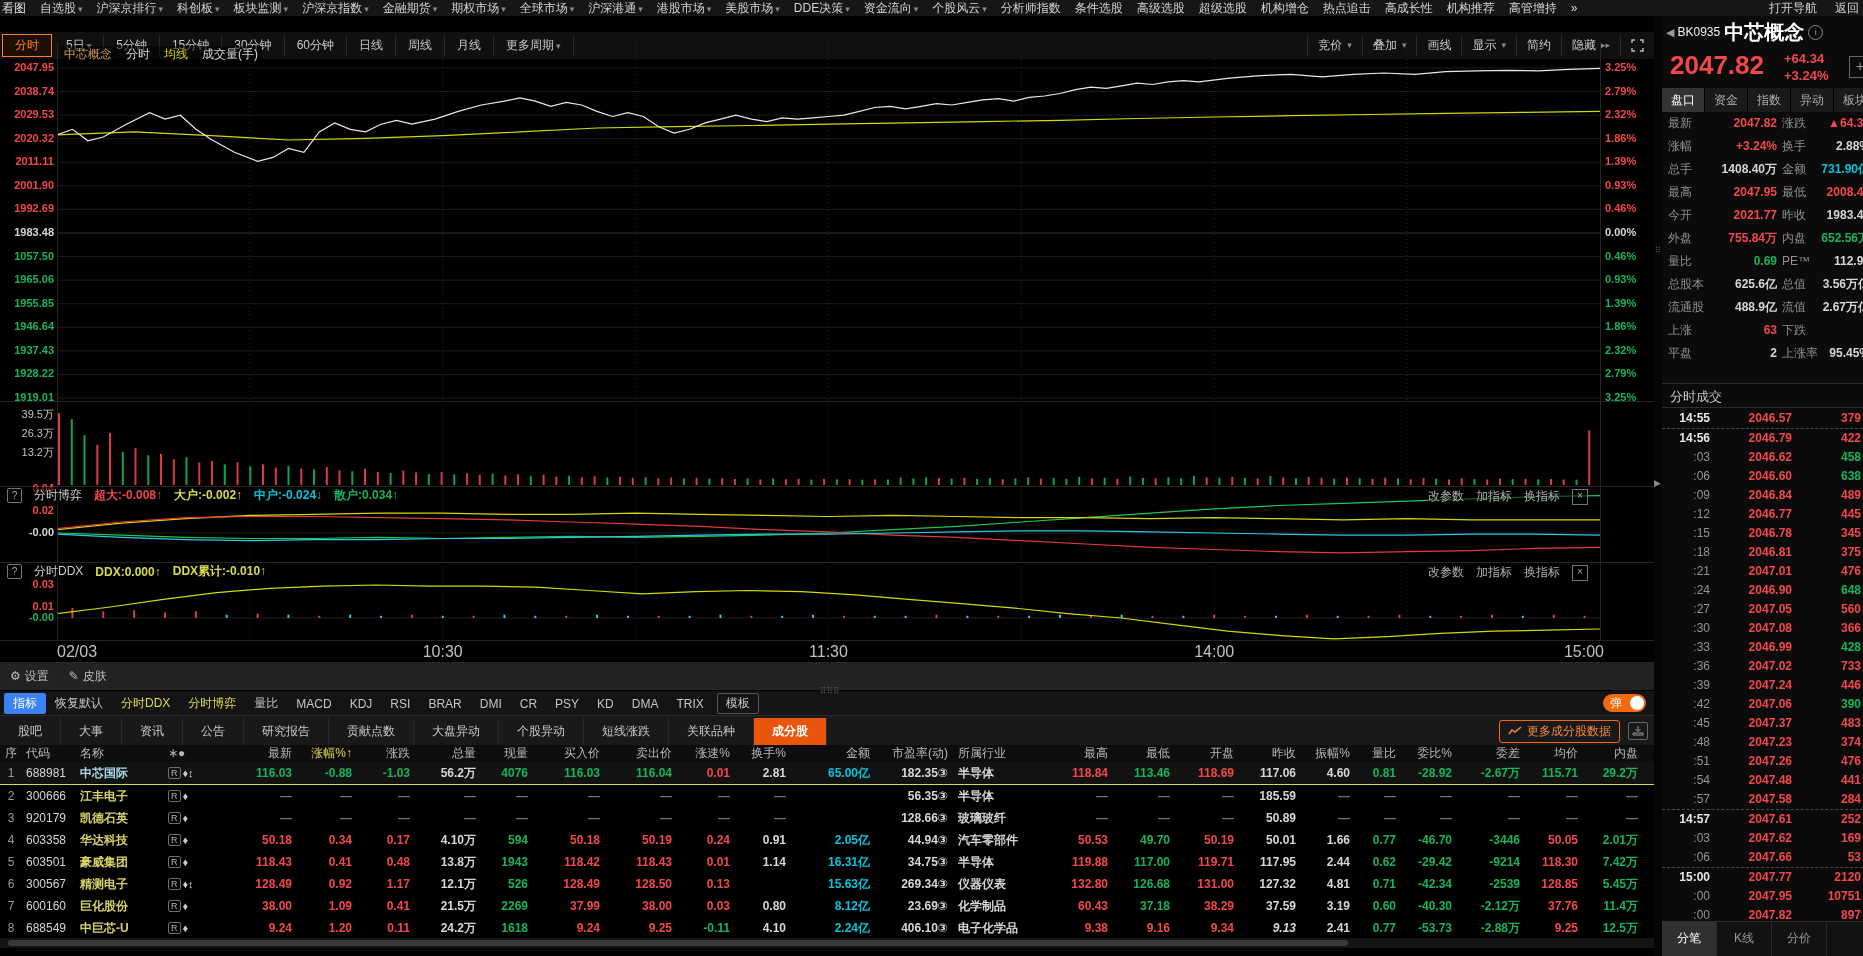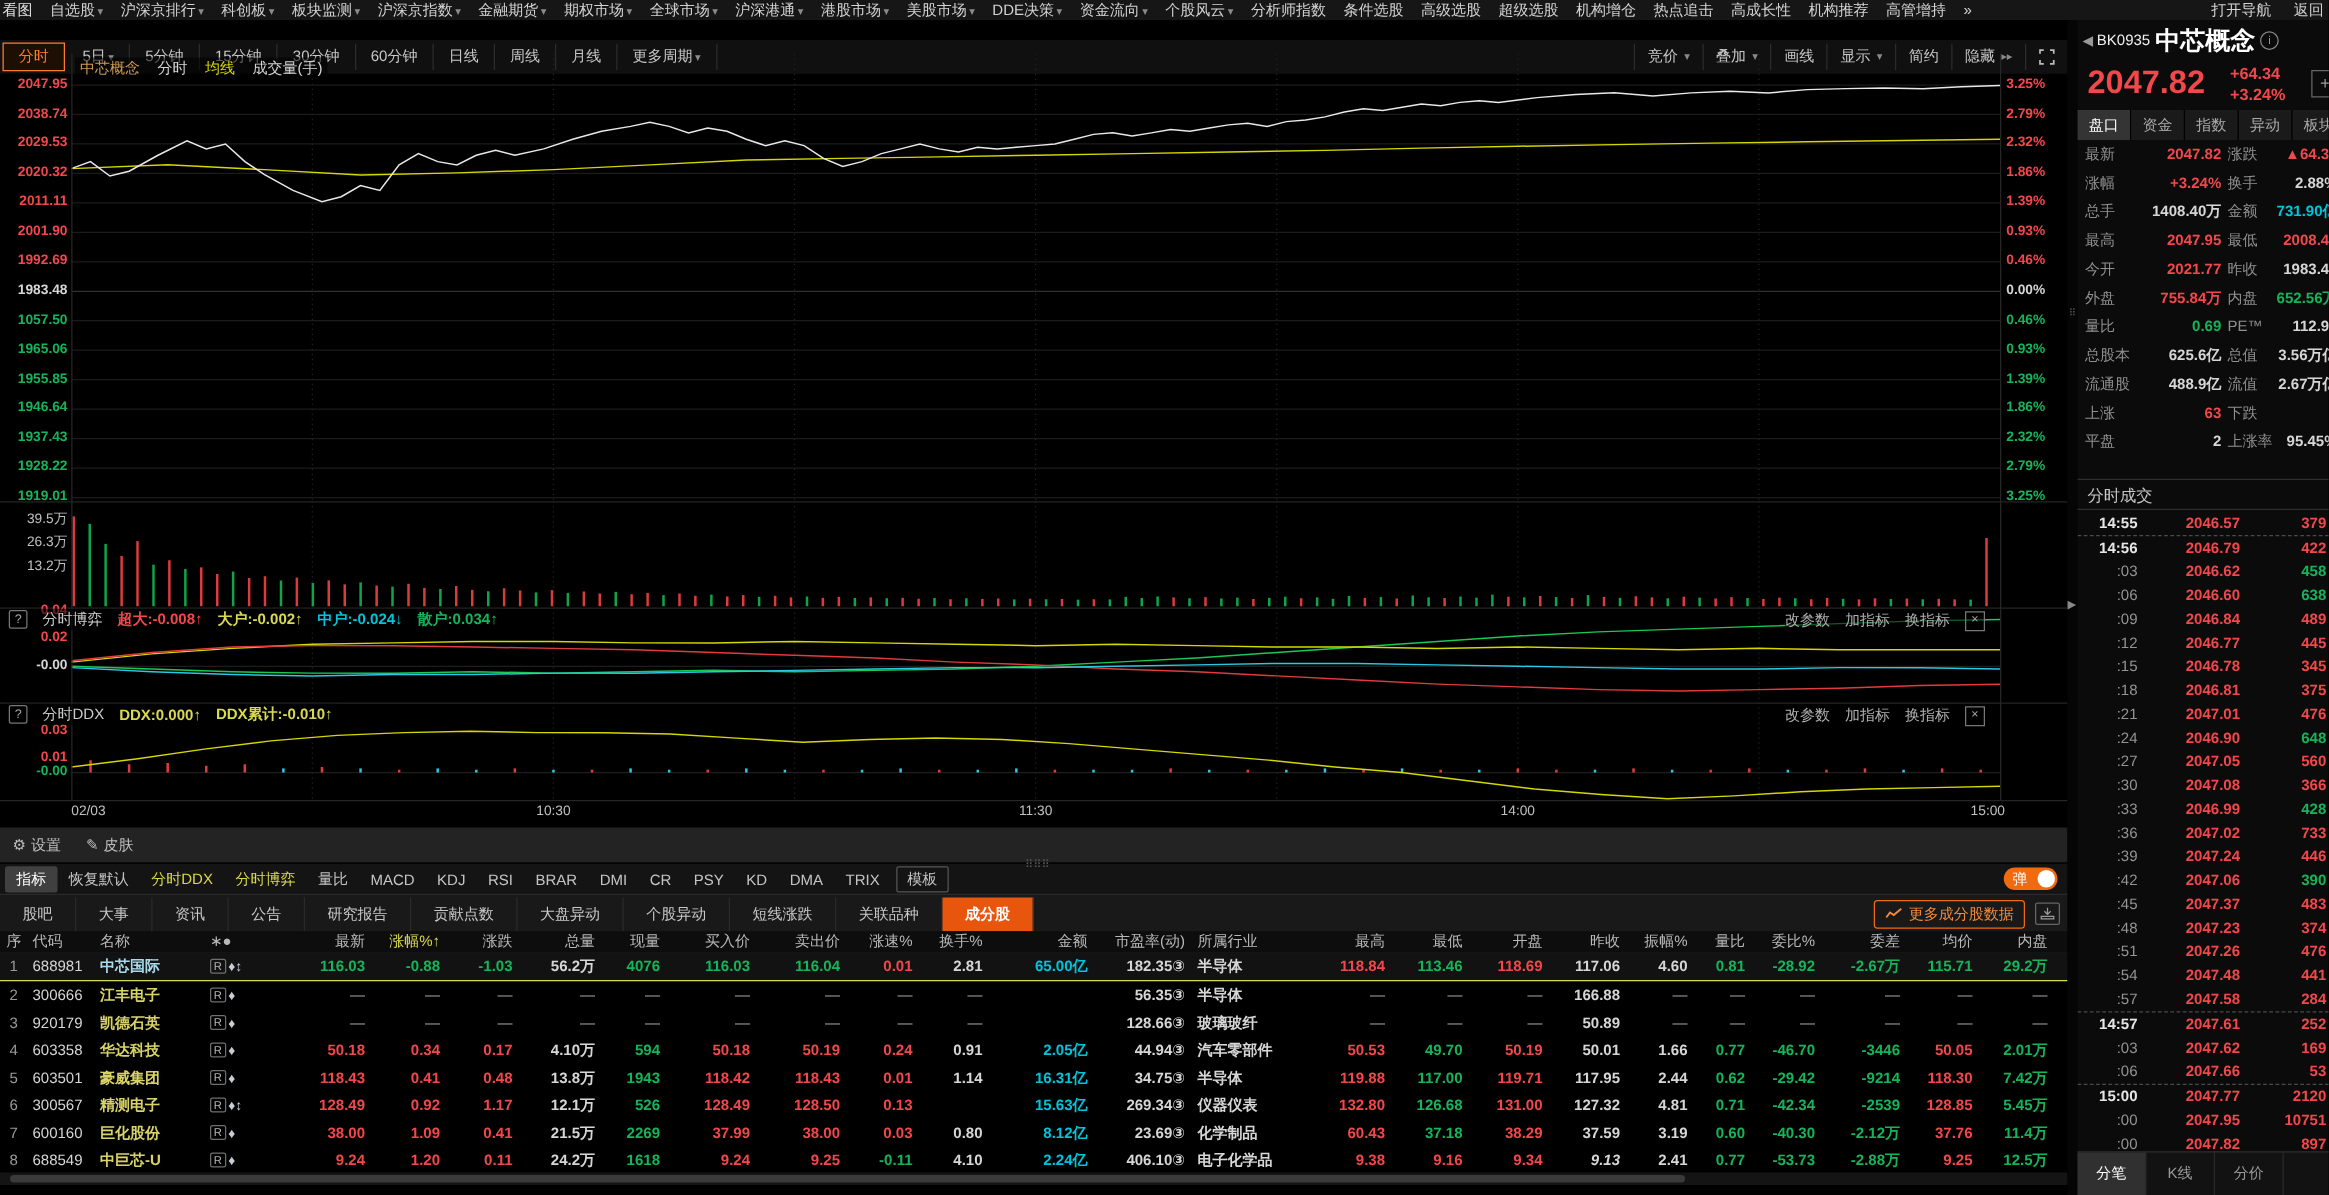--- a/index.html
+++ b/index.html
@@ -31,34 +31,34 @@
   .plot-borders{position:absolute;top:27px;height:597px;width:0;border-left:1px solid #262626;}
   .axis-lab{position:absolute;font-size:11px;width:52px;text-align:right;}
   .axis-rlab{position:absolute;font-size:11px;left:1605px;width:46px;text-align:left;}
   .vol-lab{position:absolute;font-size:11px;left:4px;width:50px;text-align:right;color:#c0c0c0;}
   .legend{position:absolute;left:60px;top:3px;display:flex;gap:14px;font-size:12px;z-index:5;background:rgba(0,0,0,.55);padding:0 4px;}
   .ind-legend{position:absolute;left:4px;top:1px;height:17px;display:flex;align-items:center;gap:12px;z-index:5;background:rgba(0,0,0,.55);padding:0 3px;}
   .qbox{display:inline-block;width:13px;height:13px;line-height:13px;text-align:center;border:1px solid #777;color:#aaa;font-size:10px;border-radius:2px;}
   .param-group{position:absolute;right:66px;top:2px;display:flex;gap:12px;align-items:center;color:#b0b0b0;z-index:6;background:rgba(0,0,0,.55);}
   .xbox{display:inline-block;width:14px;height:14px;line-height:12px;text-align:center;border:1px solid #777;color:#aaa;font-size:10px;}
   #timeaxis{position:absolute;left:0;top:624px;width:1654px;height:22px;}
-  .t-lab{position:absolute;top:3px;font-size:11px;color:#c0c0c0;width:44px;}
+  .t-lab{position:absolute;top:3px;font-size:16px;color:#c0c0c0;width:44px;}
   
   #chatbar{position:absolute;left:0;top:646px;width:1654px;height:28px;background:#232323;display:flex;align-items:center;}
   #chatbar .cb-item{display:flex;align-items:center;gap:4px;color:#bdbdbd;margin:0 10px;flex:0 0 auto;}
   #chat-input-wrap{flex:1;height:20px;background:#1a1a1a;border:1px solid #303030;border-radius:2px;
                    display:flex;align-items:center;margin-right:6px;}
   #chat-input{flex:1;background:transparent;border:none;outline:none;color:#999;font-size:12px;padding:0 8px;font-family:inherit;}
   #chat-count{color:#8a8a8a;margin:0 6px;}
   #smiley{color:#9a9a9a;font-size:14px;margin-right:6px;}
   #send-btn{border-left:1px solid #3a3a3a;padding:0 10px;color:#cfcfcf;height:20px;line-height:20px;}
   
   #indrow{position:absolute;left:0;top:674px;width:1654px;height:25px;background:#141414;display:flex;align-items:center;border-top:1px solid #000;}
   .ind-item{padding:2px 9px;color:#c4c4c4;flex:0 0 auto;}
-  .ind-item.boxed{background:#404040;color:#fff;border-radius:2px;margin-left:4px;}
+  .ind-item.boxed{background:#3b82f6;color:#fff;border-radius:2px;margin-left:4px;}
   .ind-item.yel{color:#d9d94f;}
   .ind-item.btn{border:1px solid #555;border-radius:2px;padding:1px 8px;margin-left:4px;}
   #danmu-toggle{position:absolute;right:8px;top:3px;width:36px;height:18px;background:#f26a10;border-radius:9px;color:#fff;
                 font-size:12px;line-height:18px;padding-left:7px;}
   #danmu-knob{position:absolute;right:2px;top:2px;width:14px;height:14px;background:#fff;border-radius:50%;}
   #drag-dots{position:absolute;left:820px;top:670px;color:#555;font-size:9px;z-index:9;}
   
   #tabsrow{position:absolute;left:0;top:699px;width:1654px;height:30px;background:#191919;display:flex;align-items:center;border-top:1px solid #2a2a2a;}
   .tab-item{padding:5px 18px;color:#c8c8c8;border-right:1px solid #2a2a2a;flex:0 0 auto;}
   .tab-item.active{background:#e8560e;color:#fff;font-weight:bold;}
@@ -631,21 +631,21 @@
         <div class="tcell num cd bold" style="width: 72px;">—</div>
         <div class="tcell num cd bold" style="width: 72px;">—</div>
         <div class="tcell num cd bold" style="width: 58px;">—</div>
         <div class="tcell num cd bold" style="width: 56px;">—</div>
         <div class="tcell num cw bold" style="width: 84px;"></div>
         <div class="tcell num cw bold" style="width: 78px;">56.35③</div>
         <div class="tcell txt cw bold" style="width: 94px;">半导体</div>
         <div class="tcell num cd bold" style="width: 66px;">—</div>
         <div class="tcell num cd bold" style="width: 62px;">—</div>
         <div class="tcell num cd bold" style="width: 64px;">—</div>
-        <div class="tcell num cw bold" style="width: 62px;">166.88</div>
+        <div class="tcell num cw bold" style="width: 62px;">185.59</div>
         <div class="tcell num cd bold" style="width: 54px;">—</div>
         <div class="tcell num cd bold" style="width: 46px;">—</div>
         <div class="tcell num cd bold" style="width: 56px;">—</div>
         <div class="tcell num cd bold" style="width: 68px;">—</div>
         <div class="tcell num cd bold" style="width: 58px;">—</div>
         <div class="tcell num cd bold" style="width: 60px;">—</div>
       </div>
       <div class="trow">
         <div class="tcell ctr ci" style="width: 22px;">3</div>
         <div class="tcell txt cw" style="width: 54px;">920179</div>

